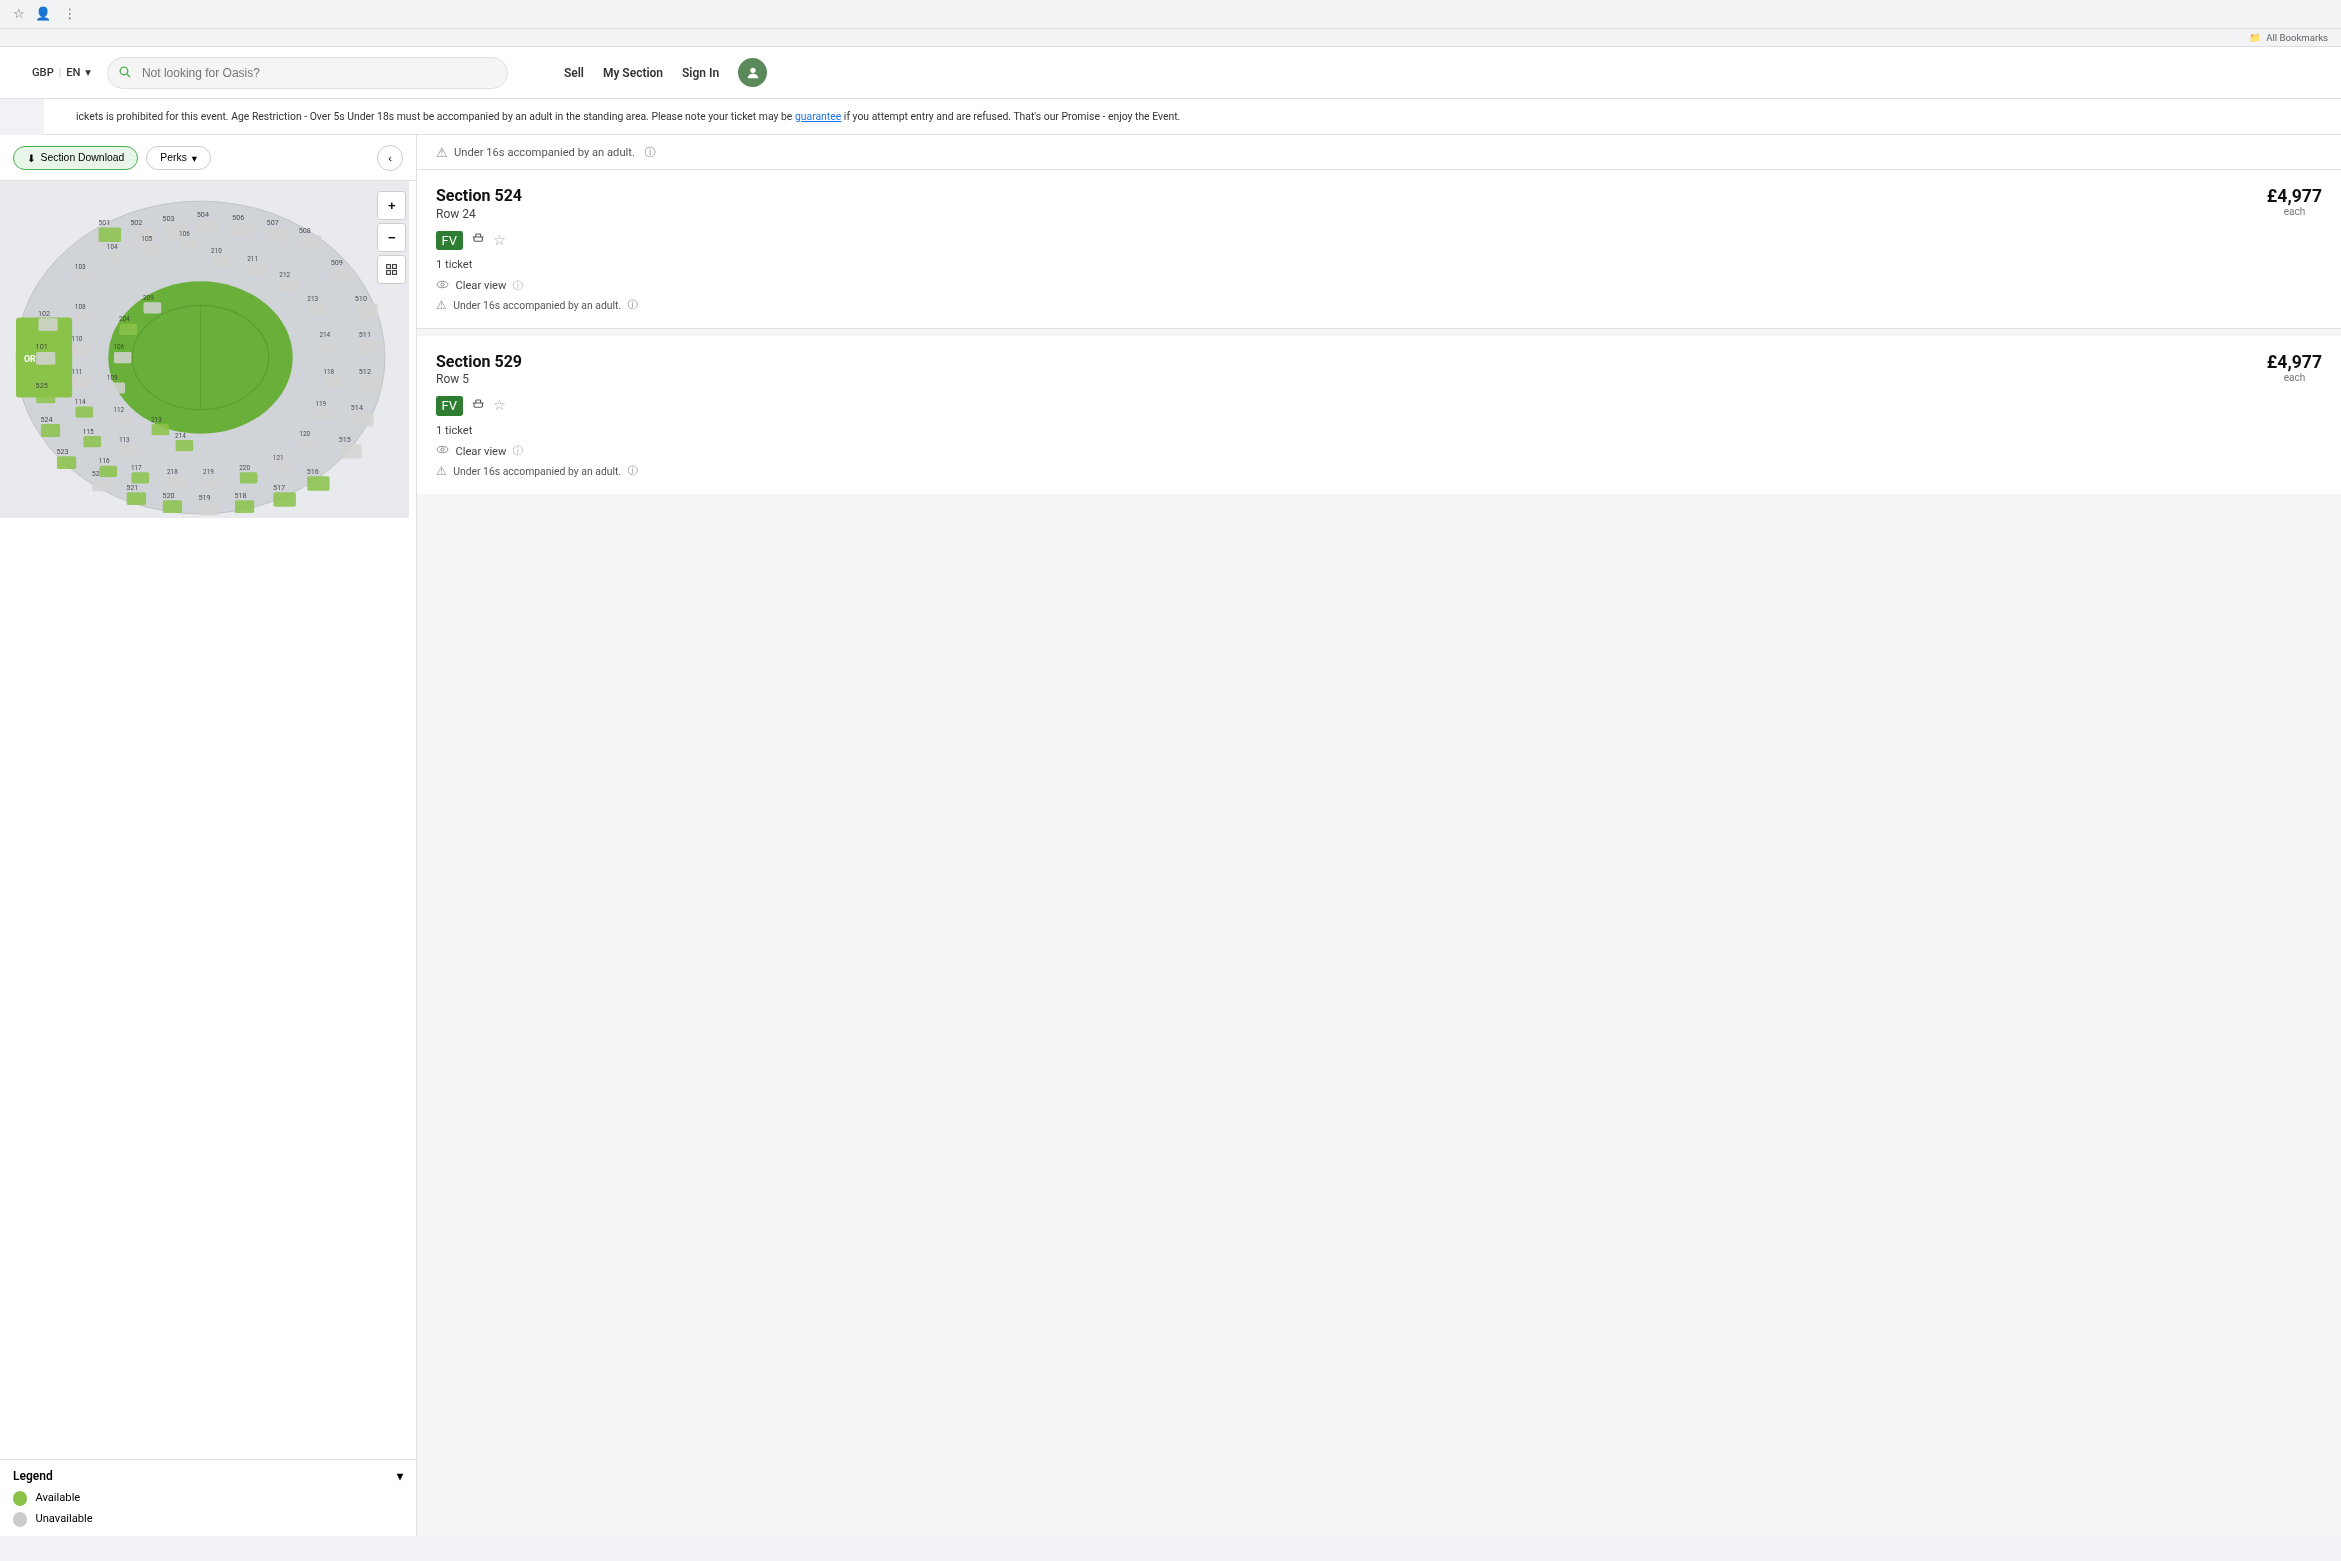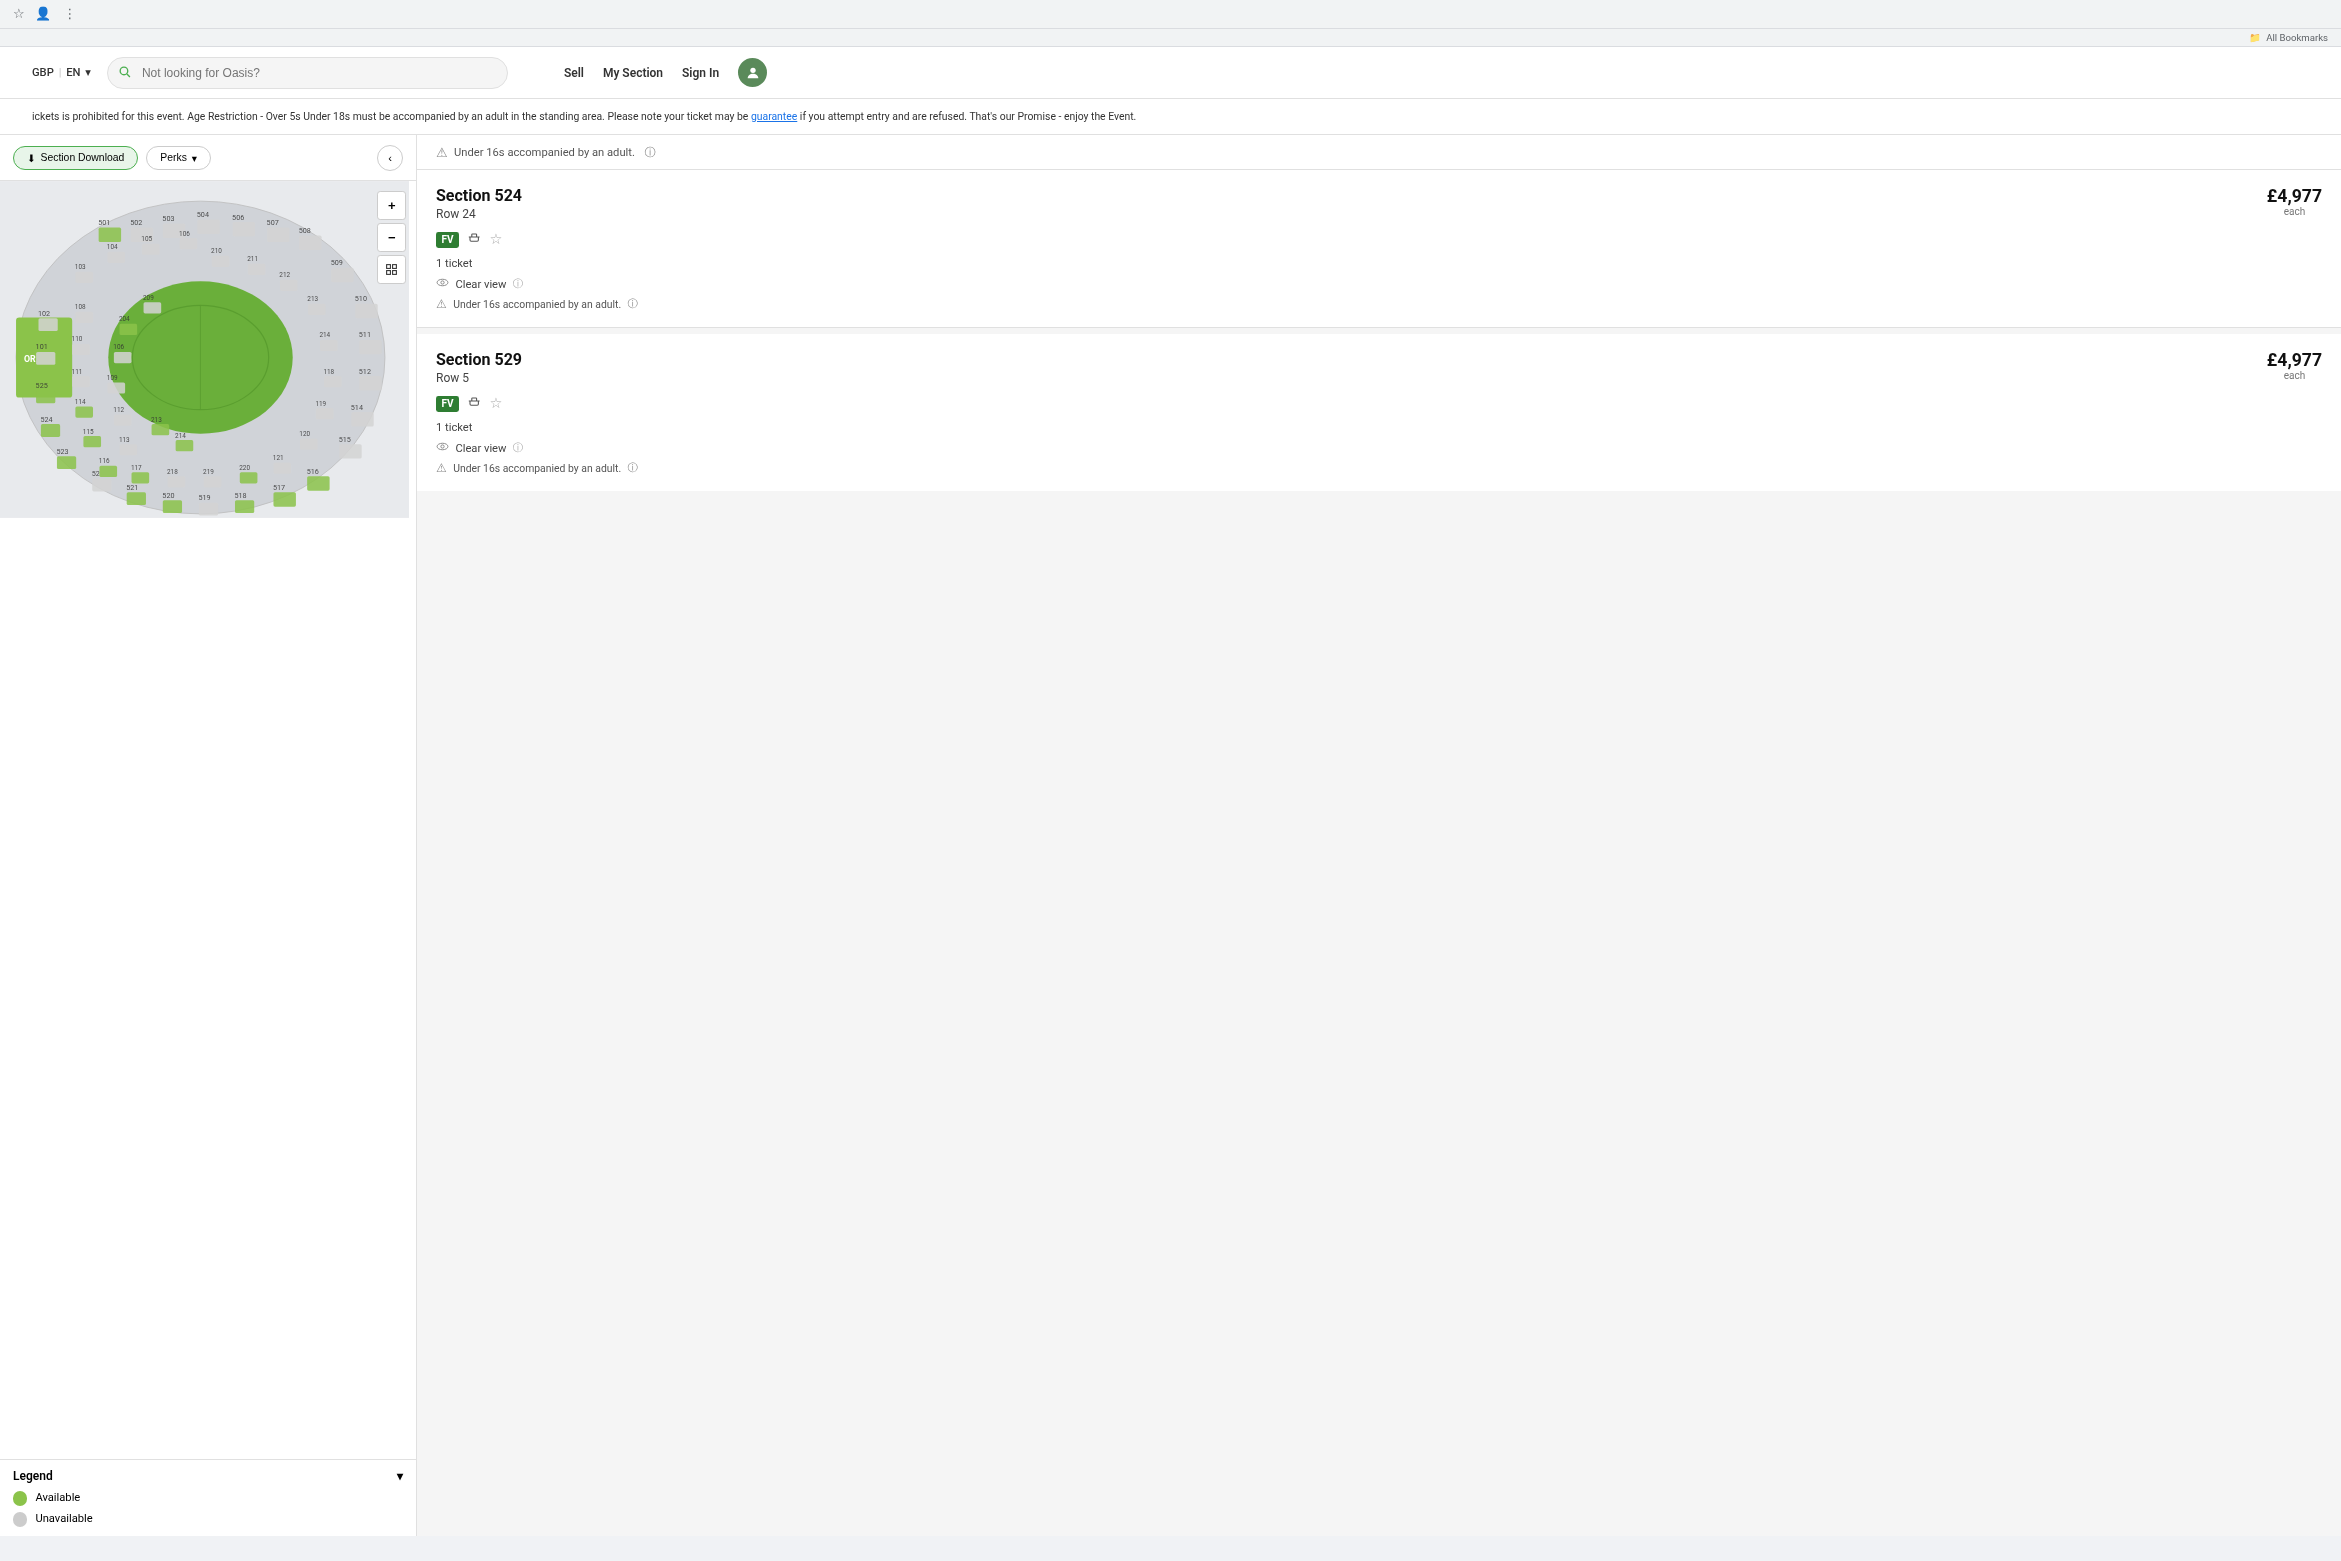--- a/index.html
+++ b/index.html
@@ -106,20 +106,21 @@
     }
 
     
     .warning-banner {
       background: white;
       padding: 9.6px 32px;
       font-size: 10.4px;
       color: #333;
       border-bottom: 0.8px solid #e0e0e0;
       line-height: 1.5;
+      margin-left: 44px;
     }
     .warning-banner a { color: #1a73e8; text-decoration: underline; }
 
     
     .main-layout {
       display: flex;
       height: calc(100vh - 160px);
       min-height: 481px;
     }
 
@@ -284,22 +285,22 @@
     }
     .ticket-badges {
       display: flex;
       align-items: center;
       gap: 8px;
       margin-bottom: 8px;
     }
     .badge-fv {
       background: #2e7d32;
       color: white;
-      font-size: 10px;
-      font-weight: 700;
+      font-size: 13px;
+      font-weight: 400;
       padding: 2.4px 5.6px;
       border-radius: 2.4px;
     }
     .badge-icon {
       font-size: 14.4px;
       color: #555;
     }
     .badge-star {
       font-size: 14.4px;
       color: #aaa;

